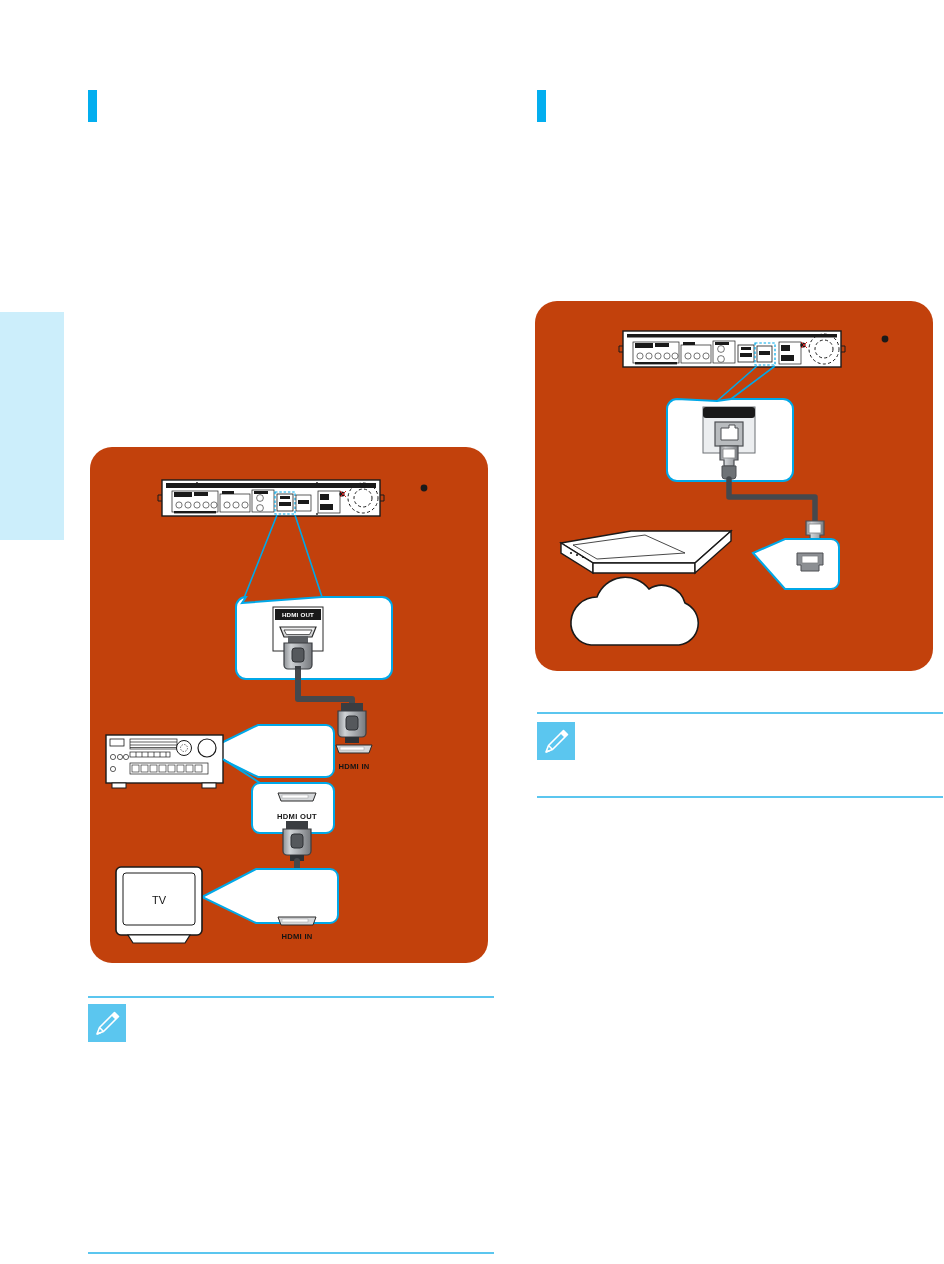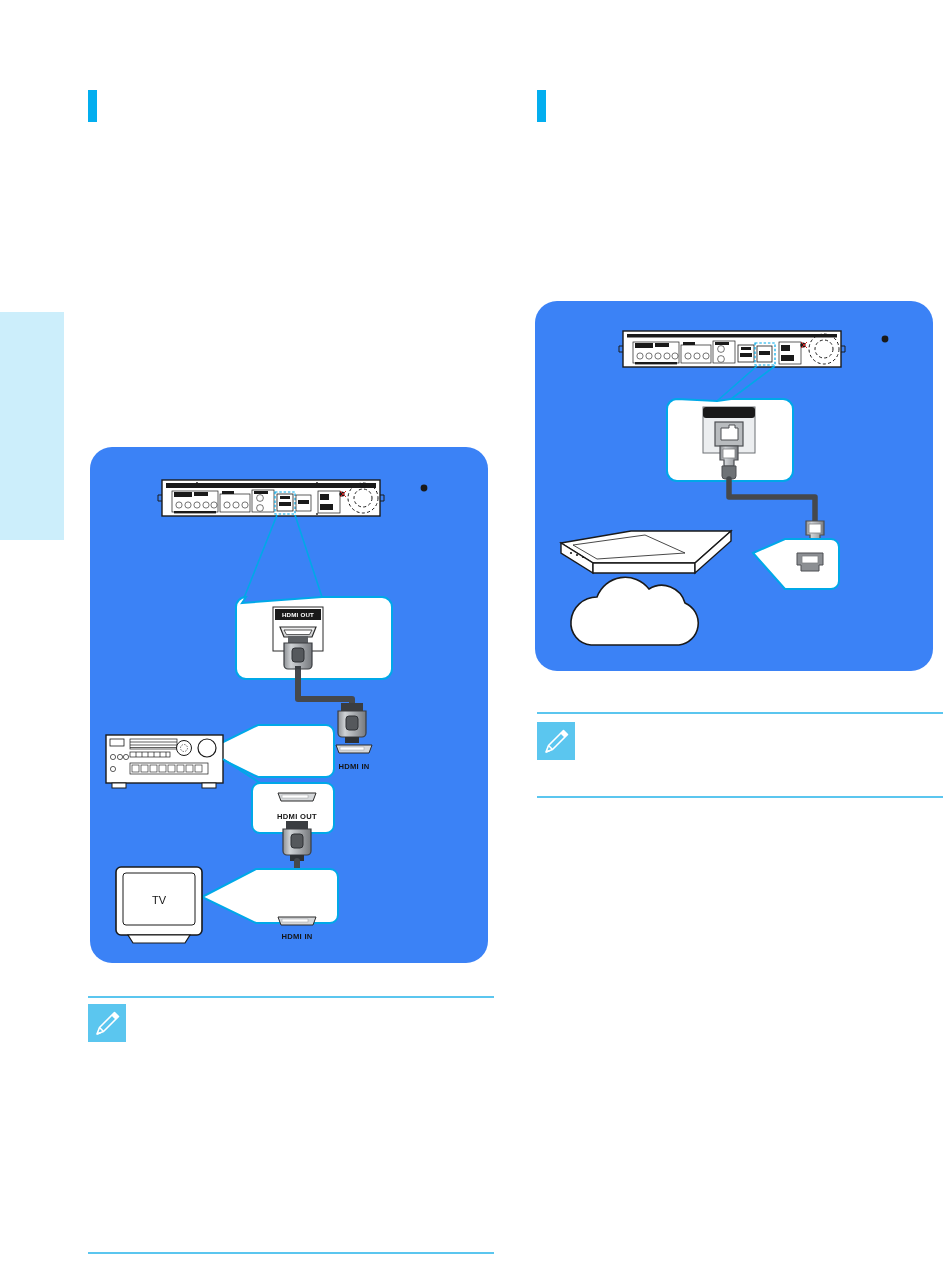--- a/index.html
+++ b/index.html
@@ -95,21 +95,21 @@
     left: 88px;
     top: 1252px;
     width: 406px;
     height: 2px;
     background: #5bc6ef;
   }
 
   
   .diagram-panel {
     position: absolute;
-    background: #3b82f6;
+    background: #c2410c;
     border-radius: 22px;
   }
   .panel-hdmi { left: 90px;  top: 447px; width: 398px; height: 516px; }
   .panel-lan  { left: 535px; top: 301px; width: 398px; height: 370px; }
 
   .diagram-panel svg { display: block; width: 100%; height: 100%; }
 
   .dlabel {
     font-family: "Liberation Sans", sans-serif;
     font-size: 7.6px;

